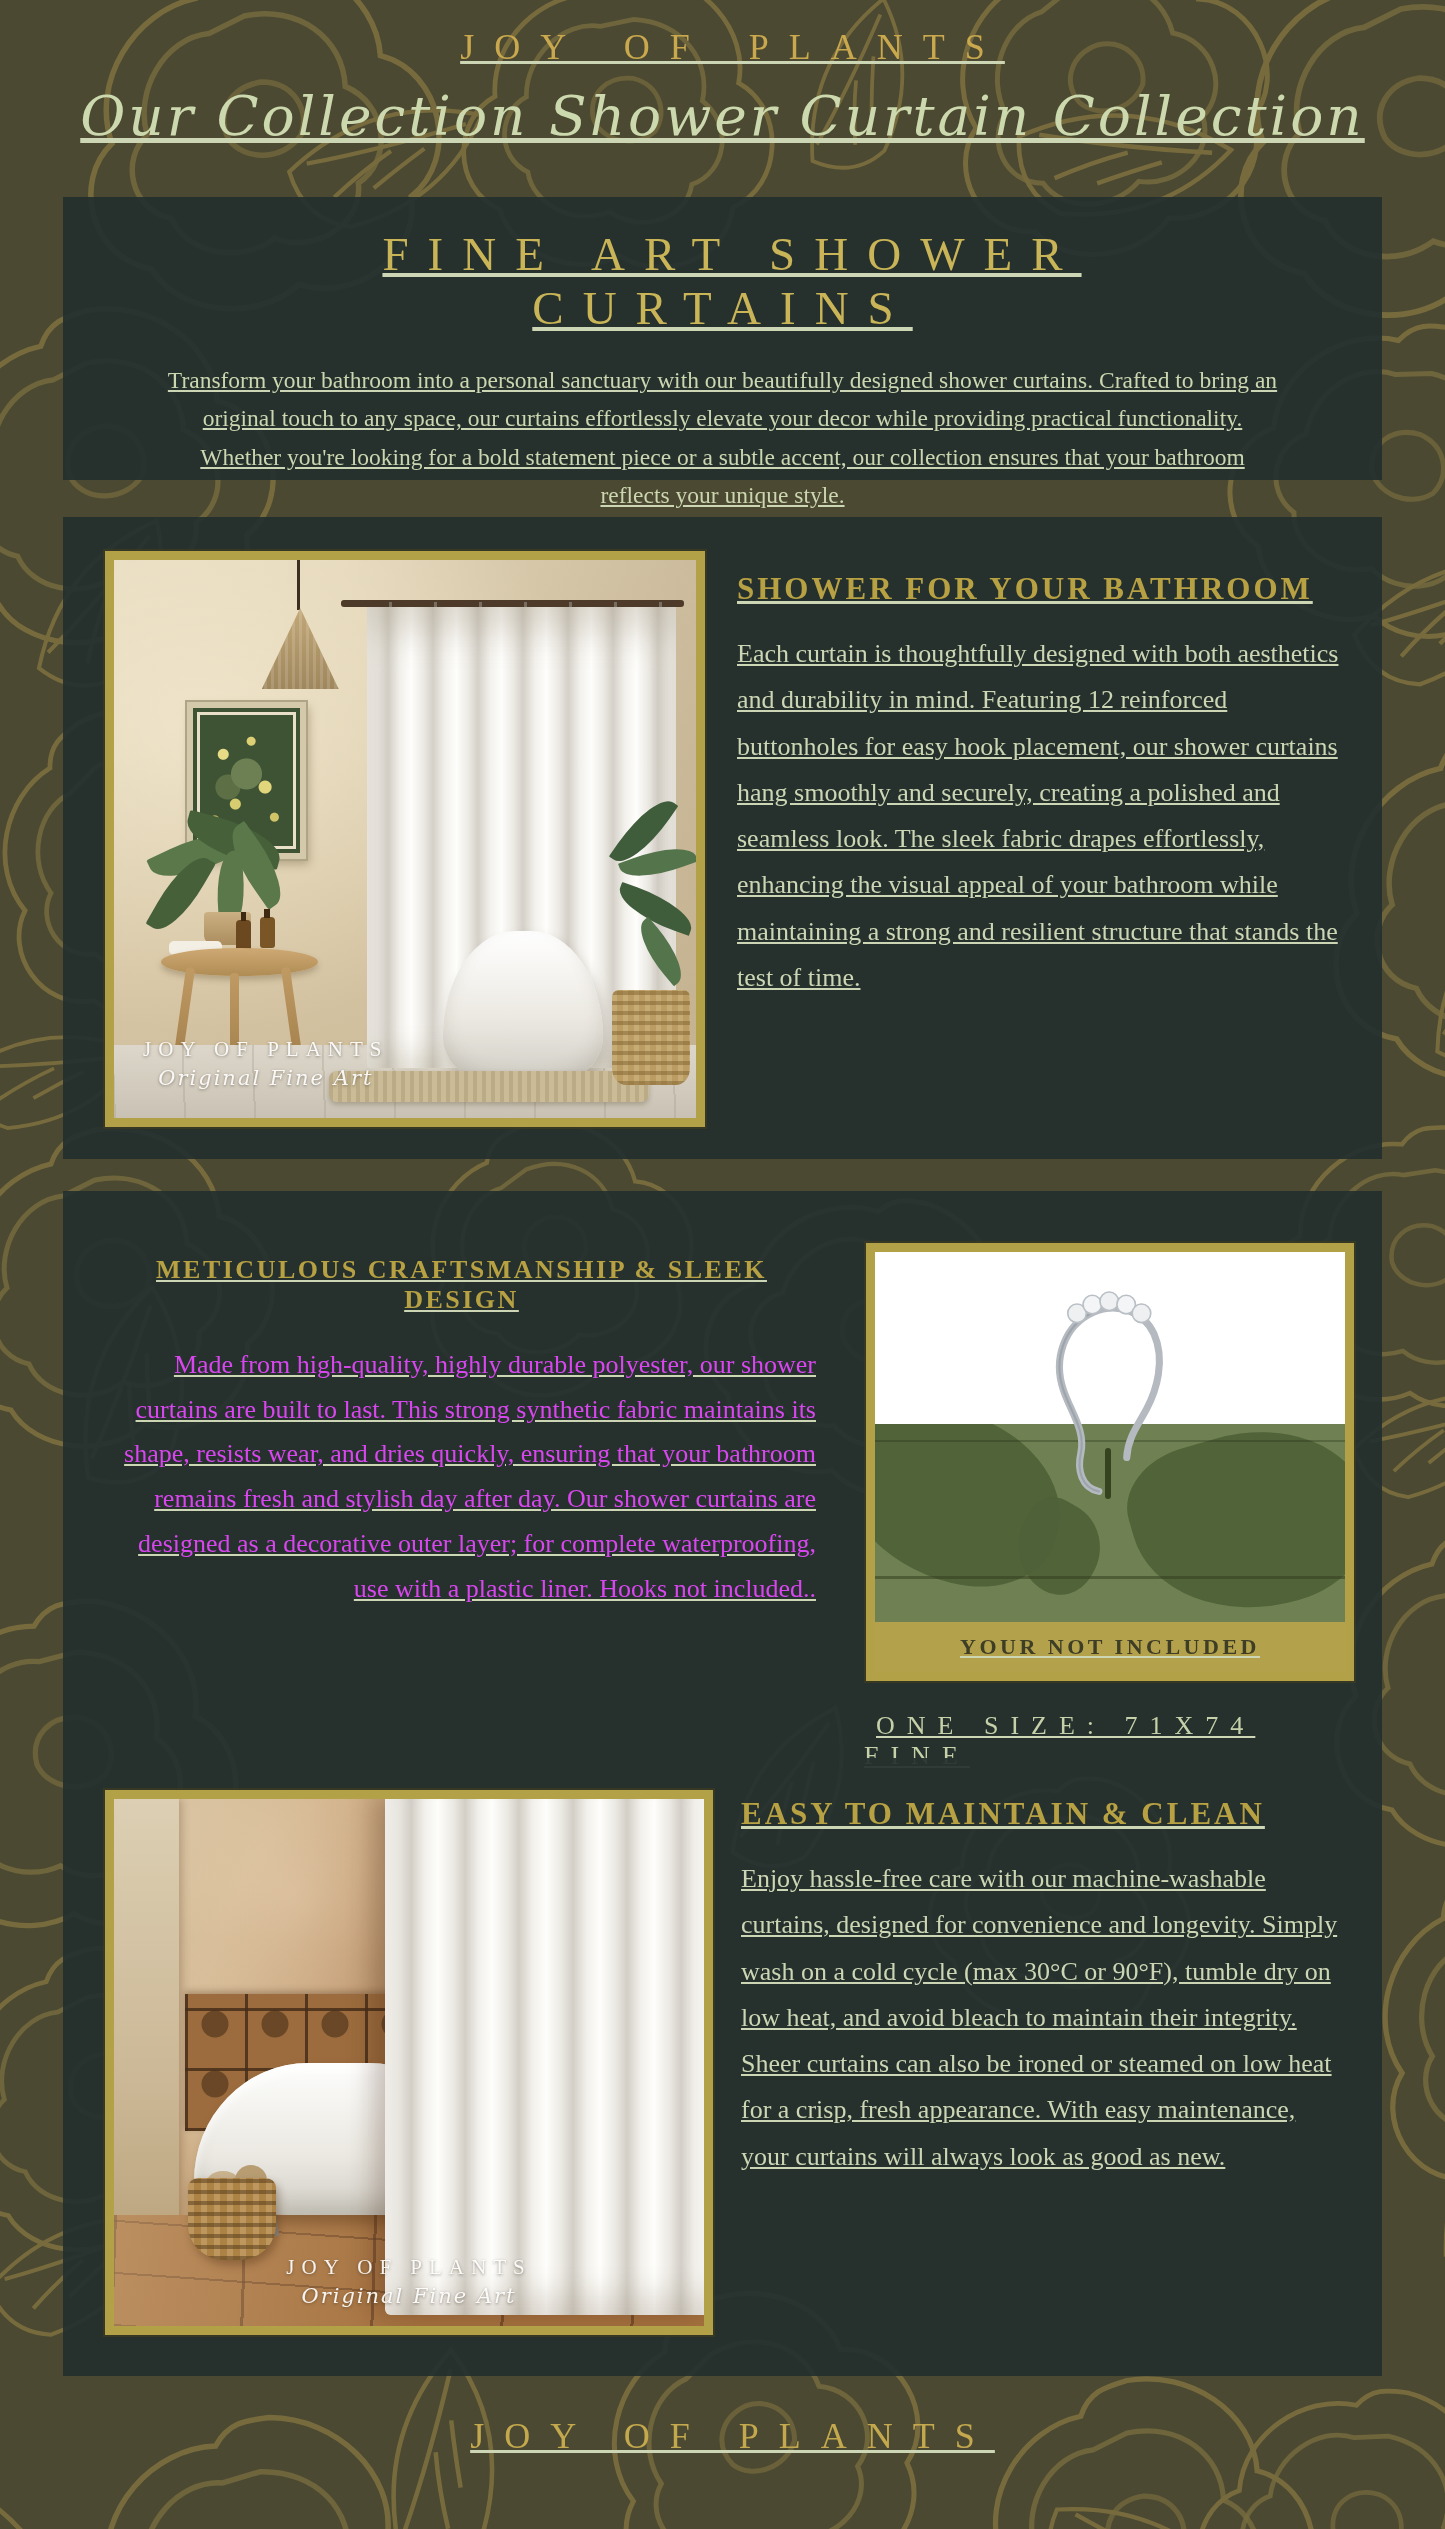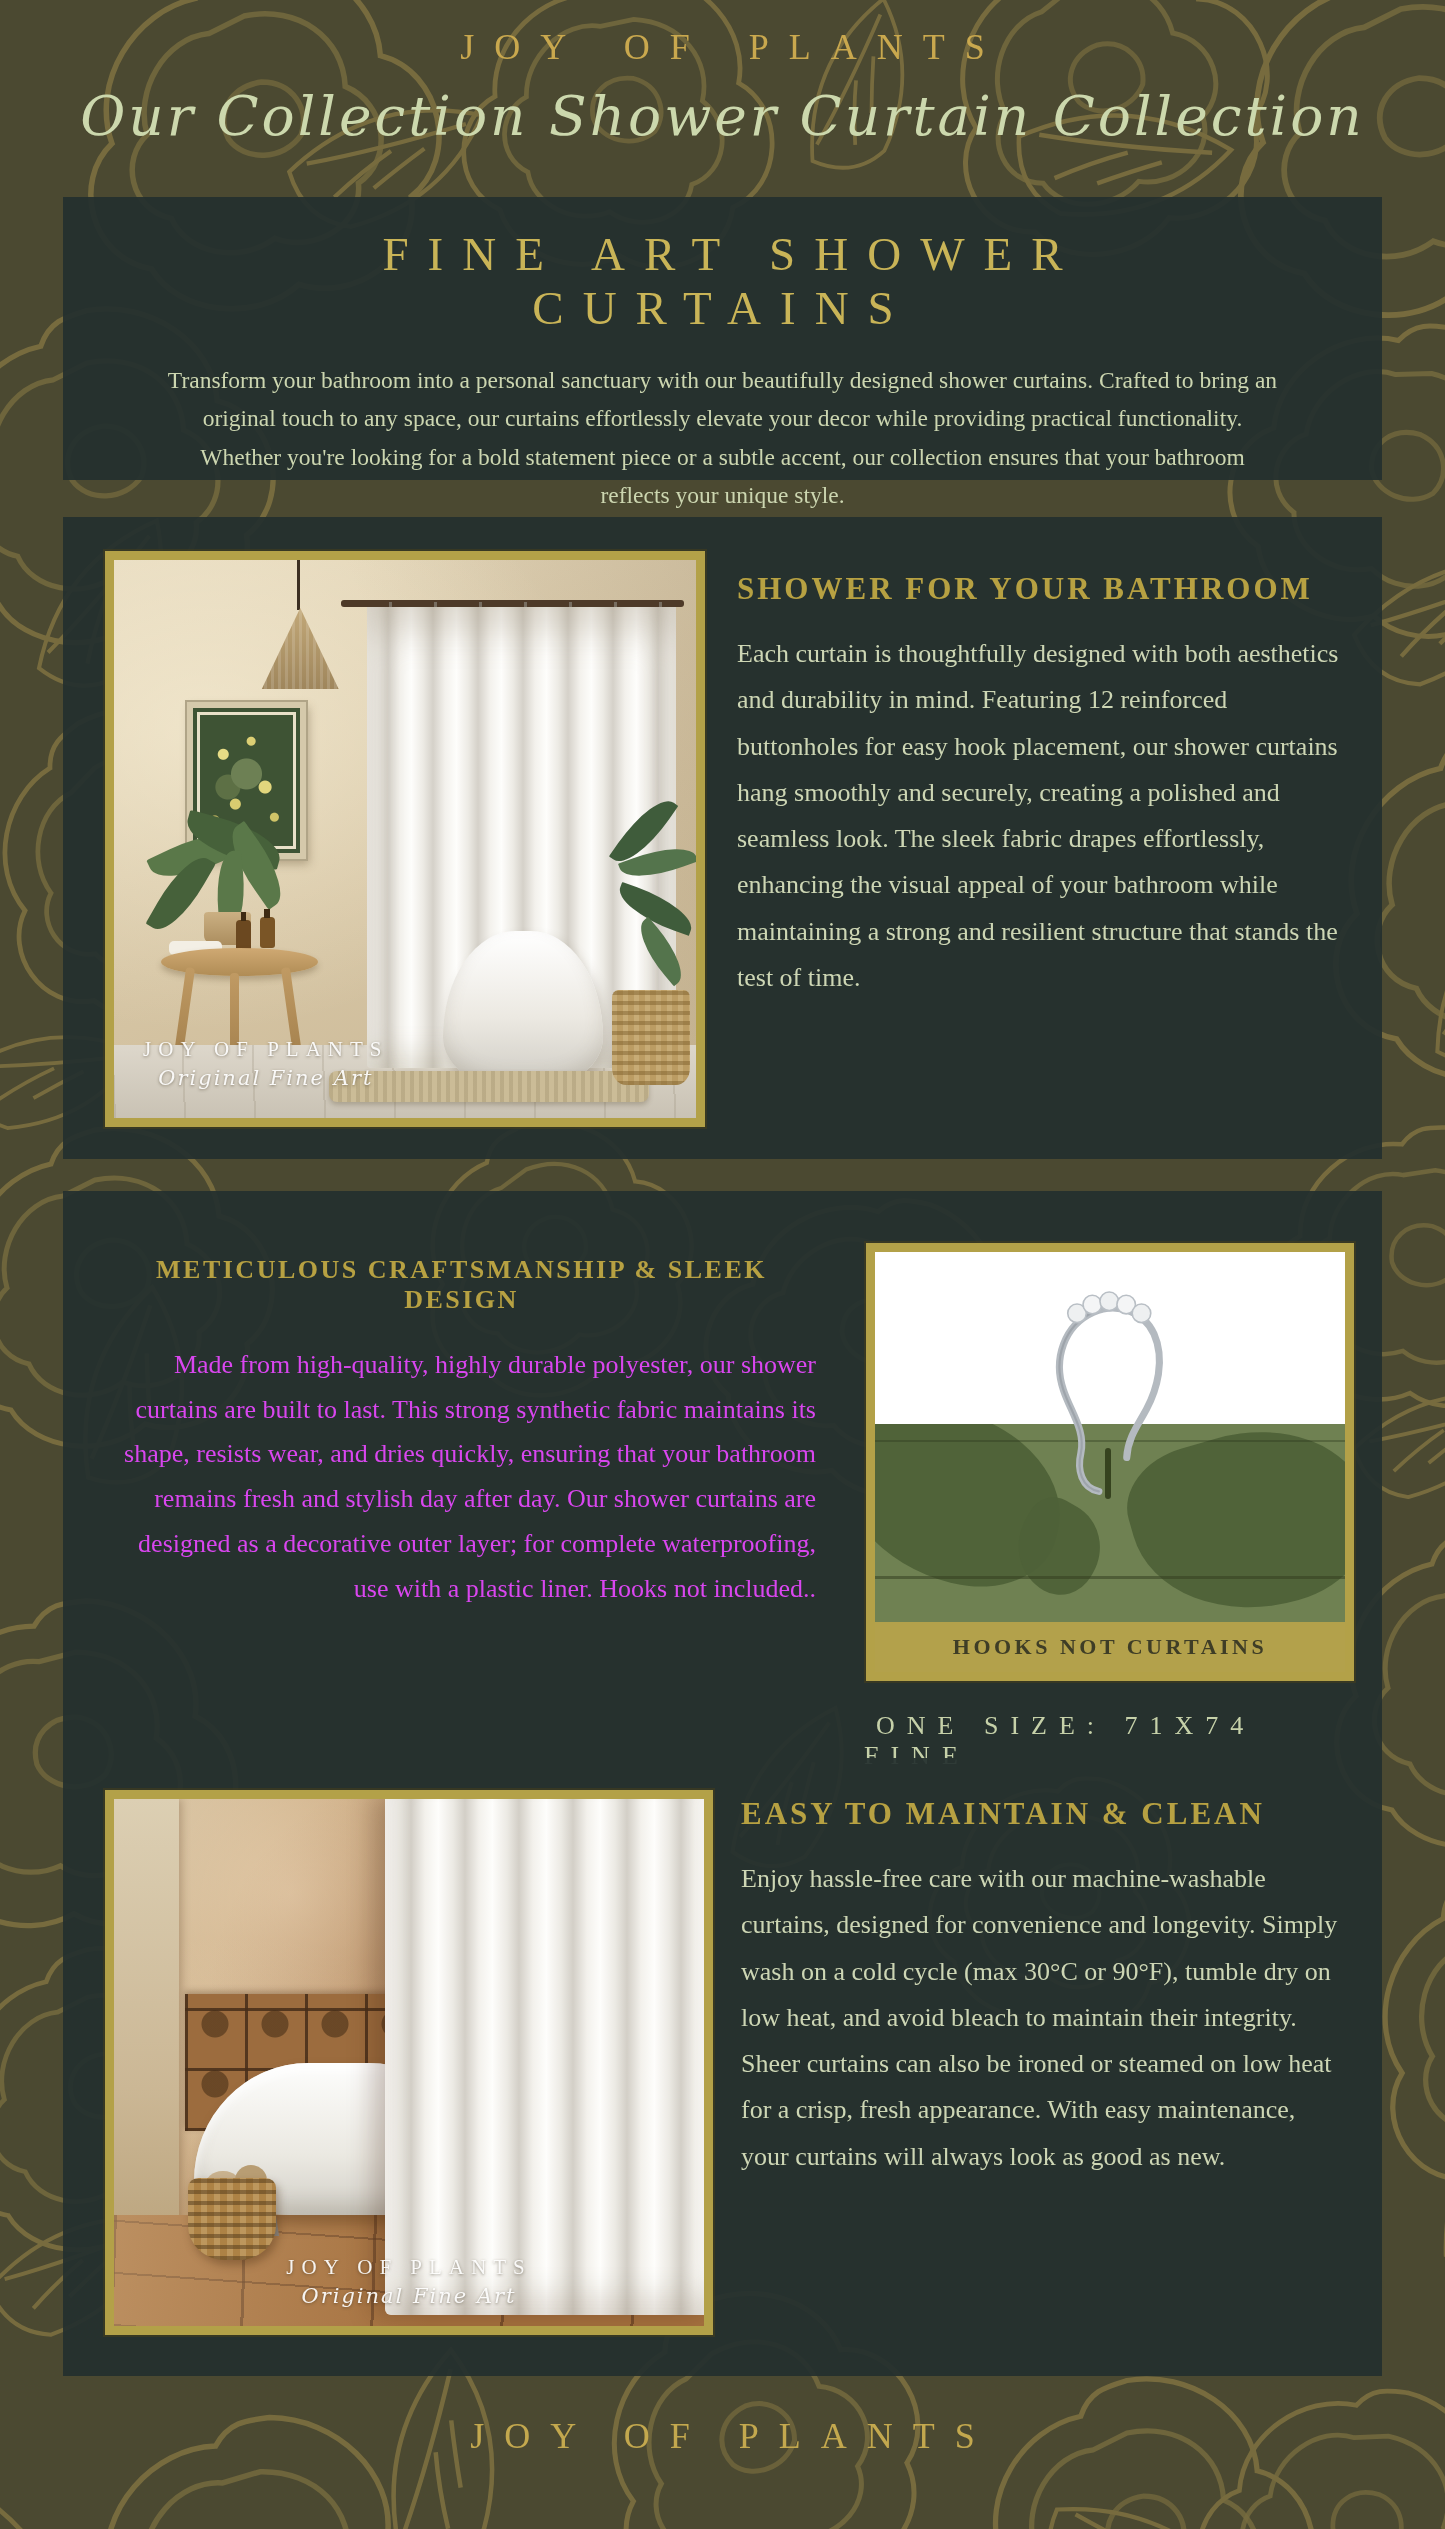--- a/index.html
+++ b/index.html
@@ -1,20 +1,20 @@
 <!DOCTYPE html>
 <html><head>
 <meta charset="utf-8">
 <style>
   * { margin:0; padding:0; box-sizing:border-box; }
   html,body { background:#33321f; }
   .page {
     position:relative; width:1445px; height:2529px; margin:0 auto;
     background:#4b4931; overflow:hidden;
-    font-family:"Liberation Serif", serif; color:#cdd6b4;
+    font-family:"Liberation Serif", serif; color:#cdd6b4;text-decoration:underline;
   }
   
   .floral { position:absolute; left:0; top:0; width:1445px; height:2529px; z-index:0; opacity:.5; }
   
   .hdr { position:relative; z-index:2; height:197px; text-align:center; padding-top:26px; }
   .brand {
     font-size:36px; letter-spacing:20px; word-spacing:10px; font-weight:400;
     color:#c9a84e; text-indent:20px;
   }
   .tagline {
@@ -311,21 +311,21 @@
             <path d="M150 398 C 118 392 110 358 117 328 C 126 286 98 252 85 212 C 66 156 86 94 140 70 C 182 51 232 68 251 110 C 272 158 256 212 237 248 C 222 276 203 300 201 336" fill="none" stroke="#b4bac0" stroke-width="13" stroke-linecap="round"></path>
             <path d="M150 398 C 118 392 110 358 117 328 C 126 286 98 252 85 212 C 66 156 86 94 140 70" fill="none" stroke="#8f969c" stroke-width="4" stroke-linecap="round" opacity=".6"></path>
             <circle cx="110" cy="72" r="17" fill="#eef0f1" stroke="#b9bfc5" stroke-width="3"></circle>
             <circle cx="138" cy="56" r="17" fill="#f4f5f6" stroke="#b9bfc5" stroke-width="3"></circle>
             <circle cx="169" cy="50" r="17" fill="#eef0f1" stroke="#b9bfc5" stroke-width="3"></circle>
             <circle cx="200" cy="56" r="17" fill="#f4f5f6" stroke="#b9bfc5" stroke-width="3"></circle>
             <circle cx="228" cy="72" r="17" fill="#eef0f1" stroke="#b9bfc5" stroke-width="3"></circle>
           </svg>
         </div>
         <div class="caption-bar">
-          <span class="caption-txt">HOOKS NOT CURTAINS</span>
+          <span class="caption-txt">YOUR NOT INCLUDED</span>
         </div>
       </div>
       <div class="size-line">ONE SIZE: 71X74 FINE</div>
     </div>
   </div>
 
   <div class="panel card card3">
     <div class="photo-frame photo3">
       <div class="scene">
         <div class="s3-bg"></div>

